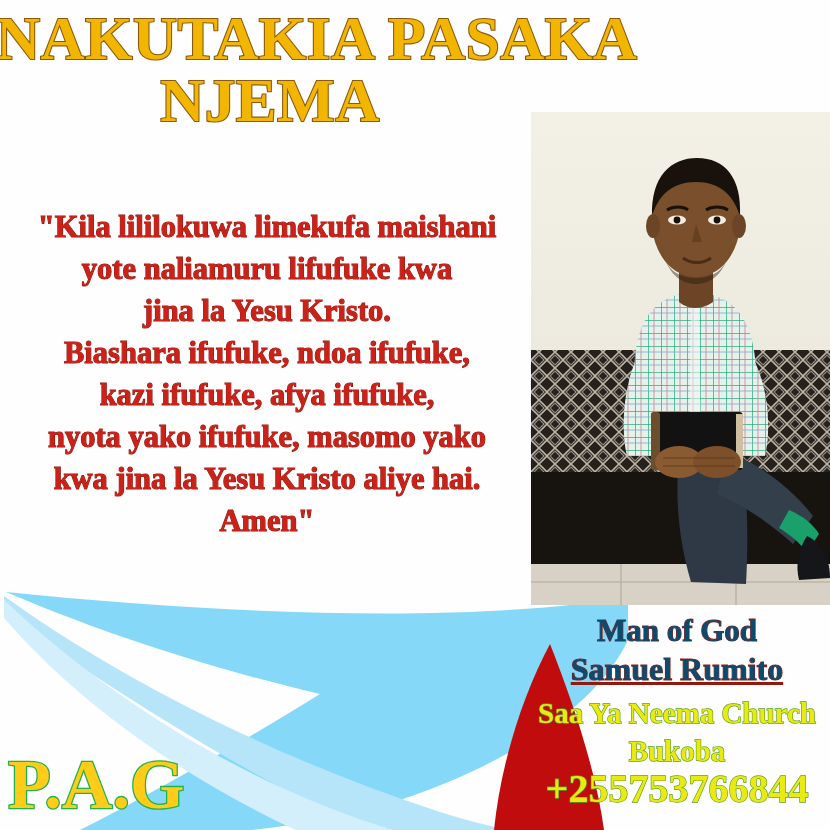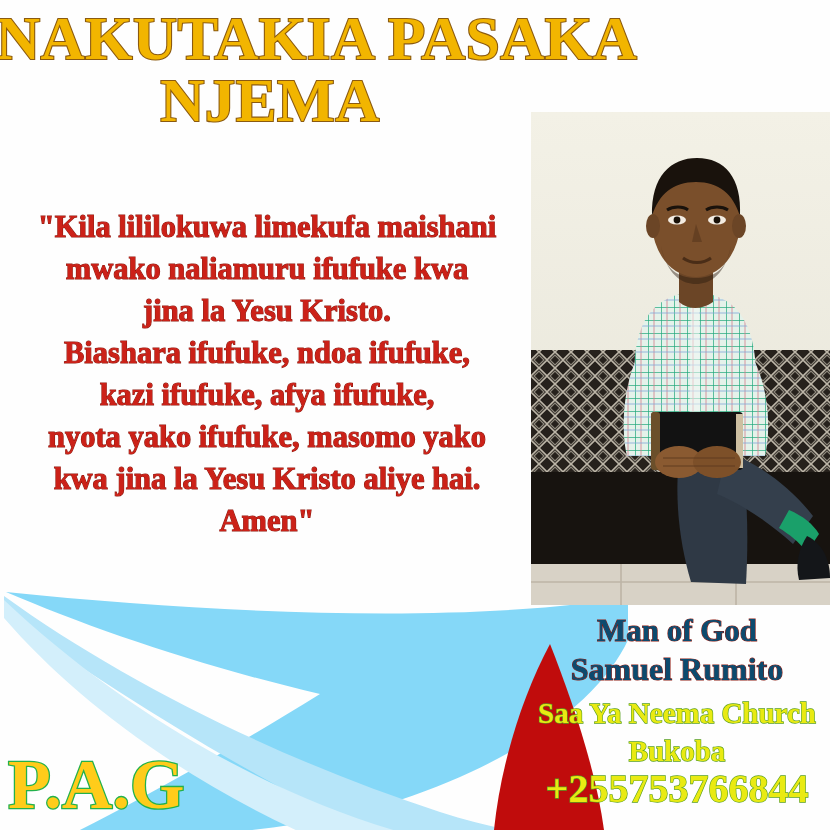--- a/index.html
+++ b/index.html
@@ -98,21 +98,21 @@
     display: block;
     font-family: "Liberation Serif", "DejaVu Serif", serif;
     font-weight: 700;
     font-size: 31px;
     line-height: 38px;
     color: #0c4a6e;
     -webkit-text-stroke: 1.1px #8e1a10;
     paint-order: stroke fill;
     white-space: nowrap;
   }
-  #credit-name-2 { font-size: 32px; }
+  #credit-name-2 { font-size: 32px; text-decoration: underline; }
   .credit-church {
     display: block;
     font-family: "Liberation Serif", "DejaVu Serif", serif;
     font-weight: 700;
     font-size: 29px;
     line-height: 38px;
     color: #e9ea12;
     -webkit-text-stroke: 1.3px #5aa021;
     paint-order: stroke fill;
     white-space: nowrap;
@@ -157,21 +157,21 @@
              C 500,770 520,700 550,644 Z"></path>
   </svg>
 
   <div id="headline">
     <span id="headline-line-1" class="headline-line">NAKUTAKIA PASAKA</span>
     <span id="headline-line-2" class="headline-line">NJEMA</span>
   </div>
 
   <div id="verse">
     <span class="verse-line">"Kila lililokuwa limekufa maishani</span>
-    <span class="verse-line">mwako naliamuru ifufuke kwa</span>
+    <span class="verse-line">yote naliamuru lifufuke kwa</span>
     <span class="verse-line">jina la Yesu Kristo.</span>
     <span class="verse-line">Biashara ifufuke, ndoa ifufuke,</span>
     <span class="verse-line">kazi ifufuke, afya ifufuke,</span>
     <span class="verse-line">nyota yako ifufuke, masomo yako</span>
     <span class="verse-line">kwa jina la Yesu Kristo aliye hai.</span>
     <span class="verse-line">Amen"</span>
   </div>
 
   <div id="photo">
     <svg width="299" height="493" viewBox="0 0 299 493">

